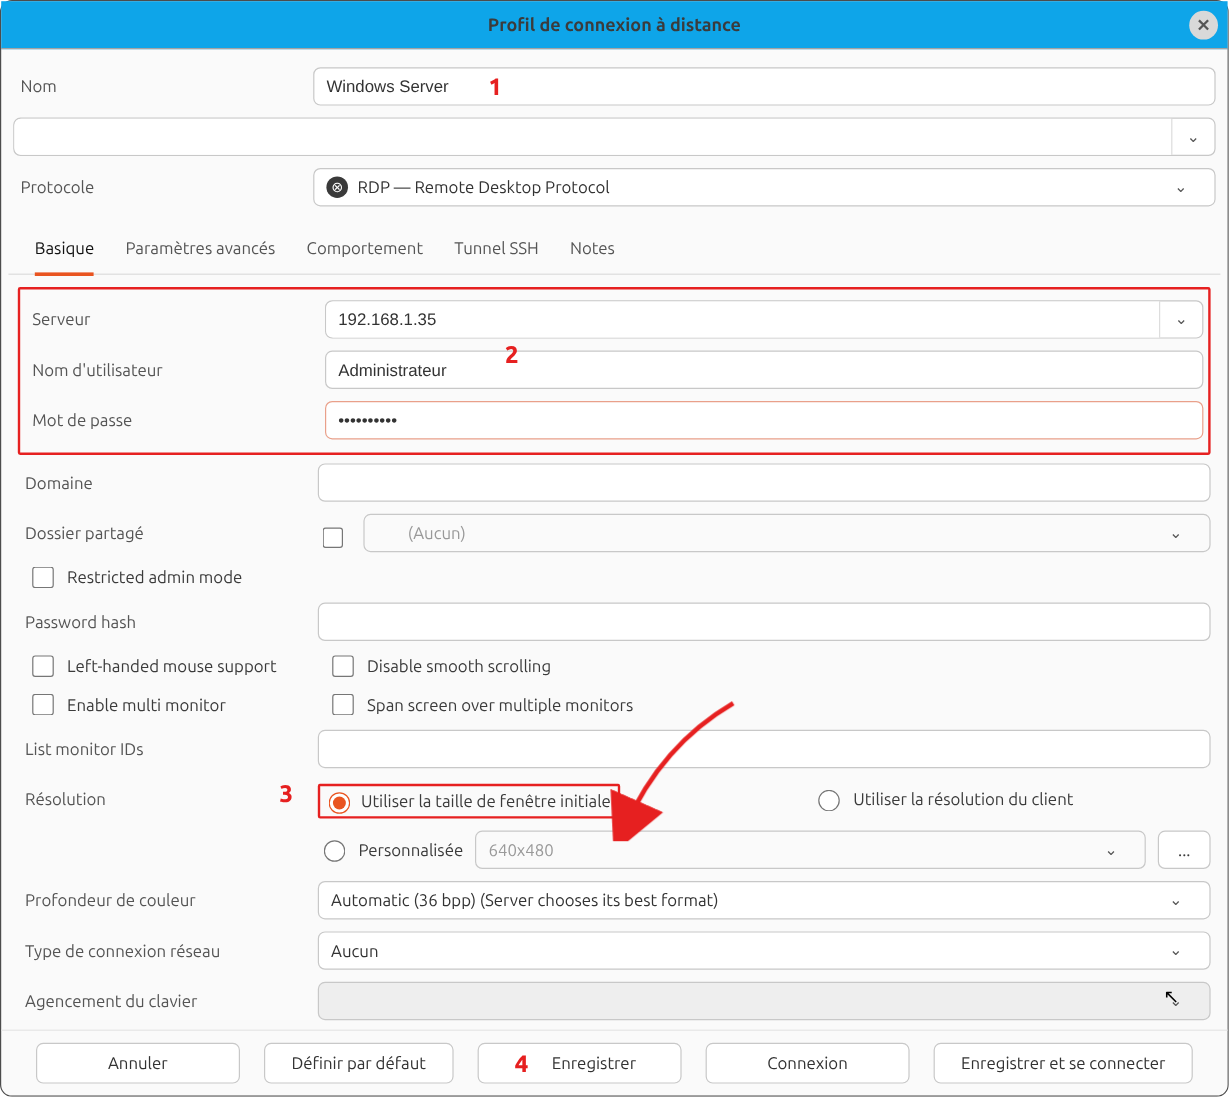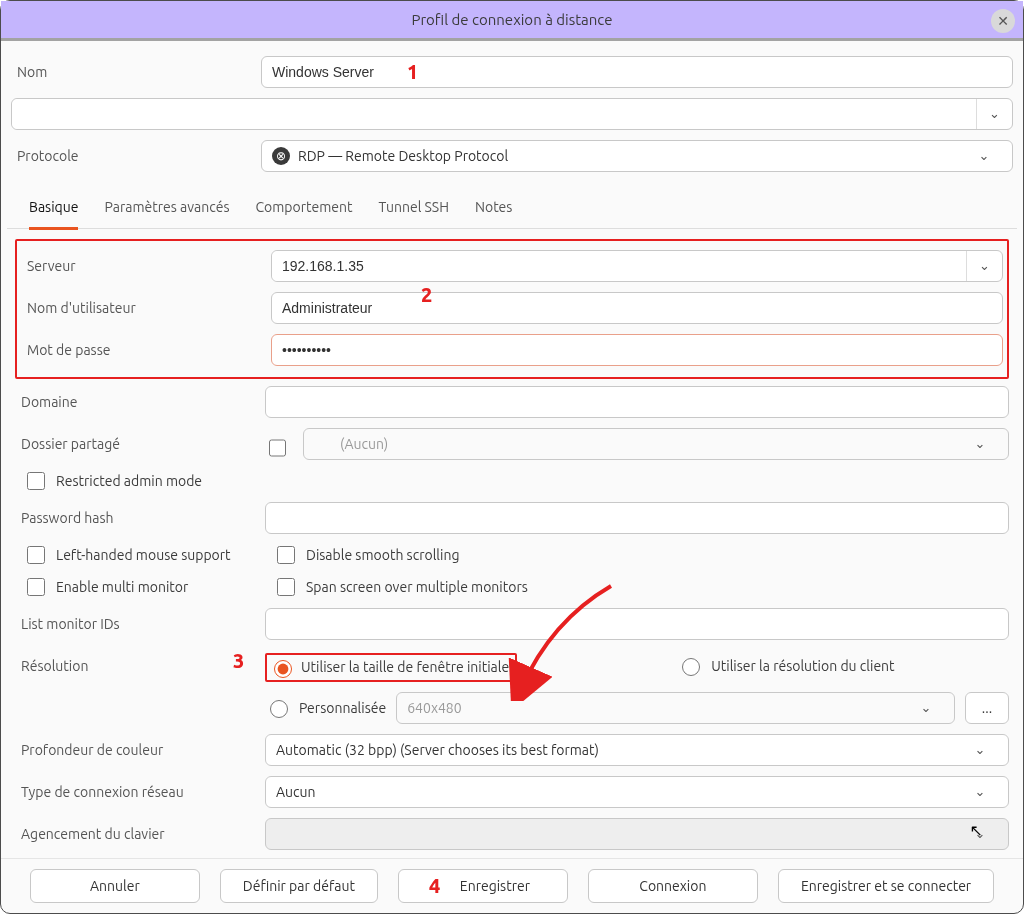--- a/index.html
+++ b/index.html
@@ -17,23 +17,23 @@
     border: 1px solid #4c4c4c;
     border-radius: 10px;
     background: #fafafa;
     display: flex;
     flex-direction: column;
   }
   .titlebar {
     height: 40px;
     display: flex; align-items: center; justify-content: center;
     position: relative;
-    border-bottom: 3px solid #a3a3a3;
-    background: #c4b5fd;
-    font-weight: 400;
+    border-bottom: 1px solid #a3a3a3;
+    background: #0ea5e9;
+    font-weight: 700;
     font-size: 15px;
   }
   .titlebar .close {
     position: absolute; right: 8px; top: 8px;
     width: 24px; height: 24px;
     border-radius: 12px;
     background: #d9d9d9;
     display: flex; align-items: center; justify-content: center;
     font-size: 14px; color: #555;
     cursor: pointer;
@@ -354,21 +354,21 @@
           <div class="btn-dots">
               <span>...</span>
             </div>
         </div>
       </div>
 
       <div class="form-row">
         <label>Profondeur de couleur</label>
         <div class="ctrl-col">
           <div class="dropdown">
-            <span class="text">Automatic (32 bpp) (Server chooses its best format)</span>
+            <span class="text">Automatic (36 bpp) (Server chooses its best format)</span>
             <div class="chev" style="border:none">⌄</div>
           </div>
         </div>
       </div>
 
       <div class="form-row">
         <label>Type de connexion réseau</label>
         <div class="ctrl-col">
           <div class="dropdown">
             <span class="text">Aucun</span>

